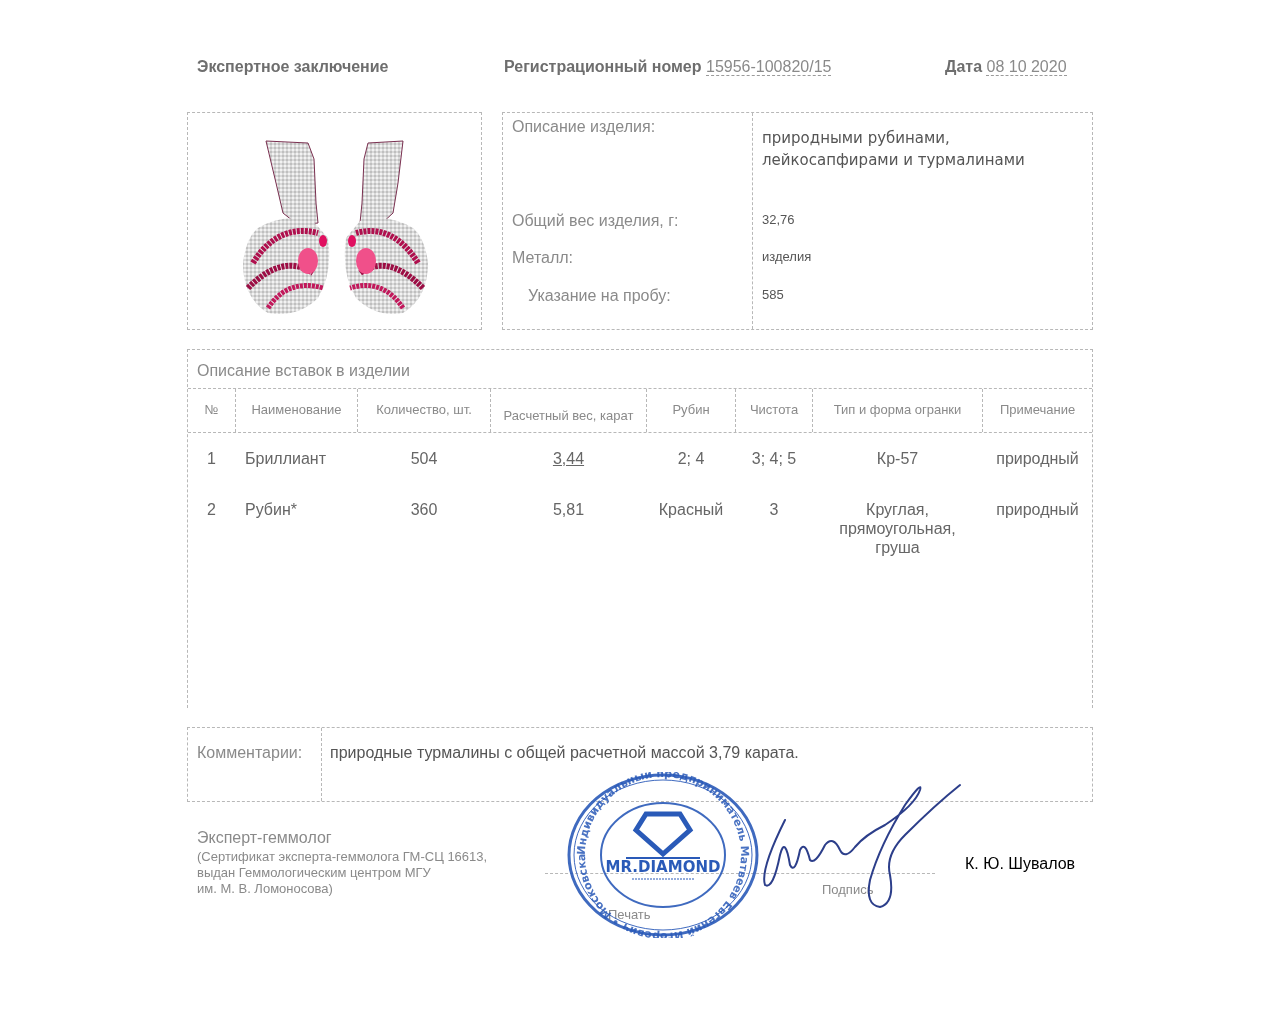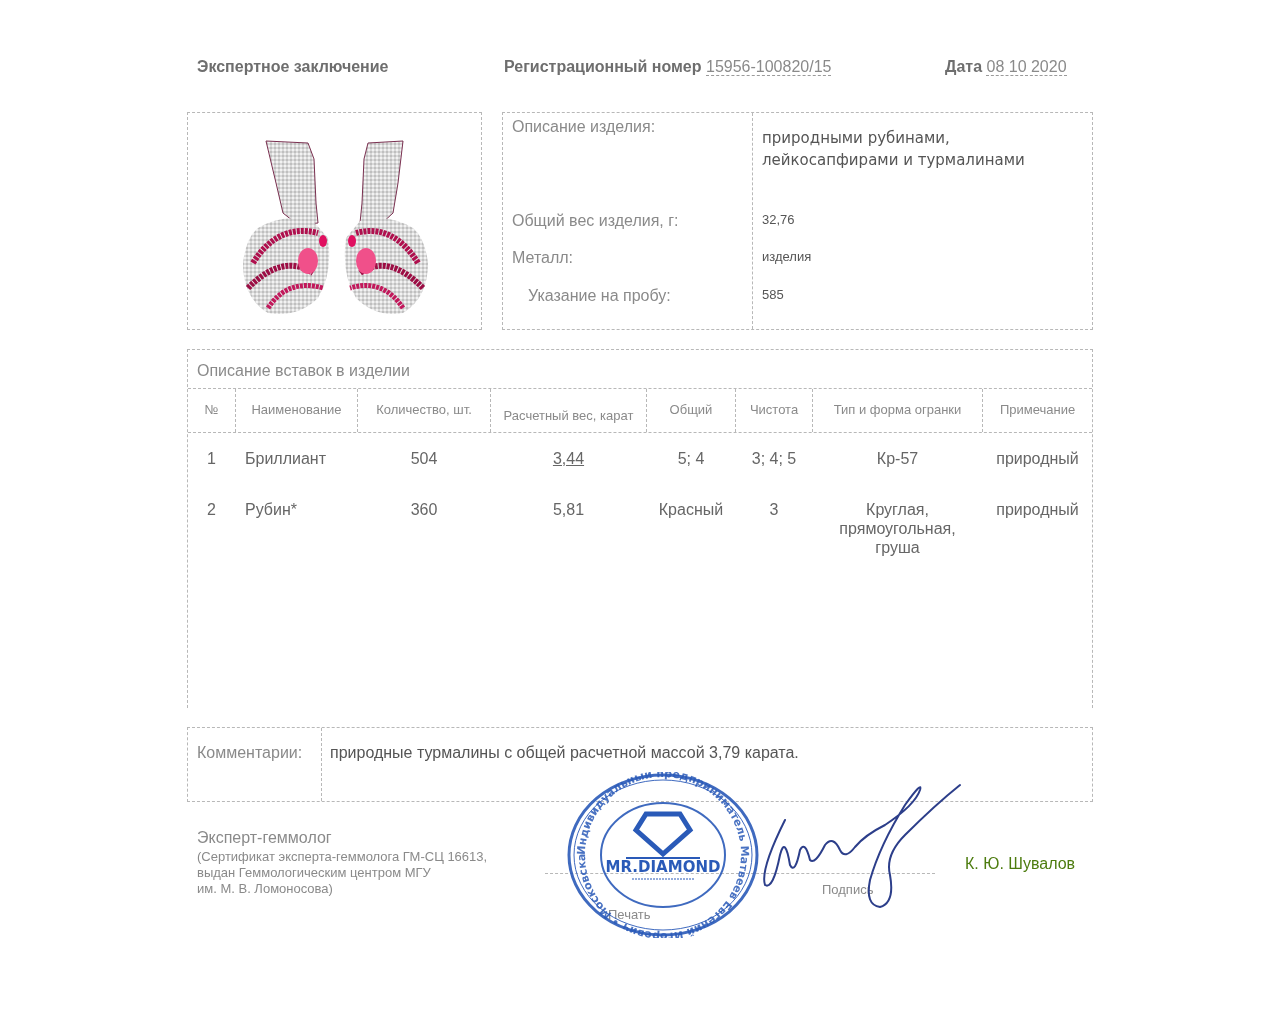--- a/index.html
+++ b/index.html
@@ -87,31 +87,31 @@
 <div class="vline" style="left:490px;top:389px;height:43px;"></div>
 <div class="vline" style="left:646px;top:389px;height:43px;"></div>
 <div class="vline" style="left:735px;top:389px;height:43px;"></div>
 <div class="vline" style="left:812px;top:389px;height:43px;"></div>
 <div class="vline" style="left:982px;top:389px;height:43px;"></div>
 
 <div class="abs th" style="left:188px;top:396px;width:47px;height:28px;">№</div>
 <div class="abs th" style="left:236px;top:396px;width:121px;height:28px;">Наименование</div>
 <div class="abs th" style="left:358px;top:396px;width:132px;height:28px;">Количество, шт.</div>
 <div class="abs th" style="left:491px;top:402px;width:155px;height:28px;">Расчетный вес, карат</div>
-<div class="abs th" style="left:647px;top:396px;width:88px;height:28px;">Общий</div>
+<div class="abs th" style="left:647px;top:396px;width:88px;height:28px;">Рубин</div>
 <div class="abs th" style="left:736px;top:396px;width:76px;height:28px;">Чистота</div>
 <div class="abs th" style="left:813px;top:396px;width:169px;height:28px;">Тип и форма огранки</div>
 <div class="abs th" style="left:983px;top:396px;width:109px;height:28px;">Примечание</div>
 
 <div>
   <div class="abs td" style="left:188px;top:449px;width:47px;">1</div>
   <div class="abs td" style="left:245px;top:449px;text-align:left;">Бриллиант</div>
   <div class="abs td" style="left:358px;top:449px;width:132px;">504</div>
   <div class="abs td" style="left:491px;top:449px;width:155px;text-decoration:underline;">3,44</div>
-  <div class="abs td" style="left:647px;top:449px;width:88px;">5; 4</div>
+  <div class="abs td" style="left:647px;top:449px;width:88px;">2; 4</div>
   <div class="abs td" style="left:736px;top:449px;width:76px;">3; 4; 5</div>
   <div class="abs td" style="left:813px;top:449px;width:169px;">Кр-57</div>
   <div class="abs td" style="left:983px;top:449px;width:109px;">природный</div>
 </div>
 
 <div>
   <div class="abs td" style="left:188px;top:500px;width:47px;">2</div>
   <div class="abs td" style="left:245px;top:500px;text-align:left;">Рубин*</div>
   <div class="abs td" style="left:358px;top:500px;width:132px;">360</div>
   <div class="abs td" style="left:491px;top:500px;width:155px;">5,81</div>
@@ -130,21 +130,21 @@
 
 <div class="abs" style="left:197px;top:829px;font-size:16px;color:#8a8a8a;">Эксперт-геммолог</div>
 <div class="abs" style="left:197px;top:849px;font-size:13px;color:#8a8a8a;line-height:16px;">
   <div>(Сертификат эксперта-геммолога ГМ-СЦ 16613,</div>
   <div>выдан Геммологическим центром МГУ</div>
   <div>им. М. В. Ломоносова)</div>
 </div>
 <div class="hline" style="left:545px;top:873px;width:390px;"></div>
 <div class="abs" style="left:608px;top:882px;font-size:13px;color:#8a8a8a;margin-top:25px;">Печать</div>
 <div class="abs" style="left:822px;top:882px;font-size:13px;color:#8a8a8a;">Подпись</div>
-<div class="abs" style="left:965px;top:855px;font-size:16px;color:#4d7c0f;">К. Ю. Шувалов</div>
+<div class="abs" style="left:965px;top:855px;font-size:16px;color:#000000;">К. Ю. Шувалов</div>
 
 <div class="abs" style="left:566px;top:772px;width:194px;height:166px;">
   <svg width="194" height="166" viewBox="0 0 194 166">
     <defs>
       <path id="ringPath" d="M97,83 m-78,0 a78,78 0 1,1 156,0 a78,78 0 1,1 -156,0"></path>
     </defs>
     <ellipse cx="97" cy="83" rx="94" ry="80" fill="none" stroke="#2a5ab8" stroke-width="3" opacity="0.9"></ellipse>
     <ellipse cx="97" cy="83" rx="89" ry="75" fill="none" stroke="#2a5ab8" stroke-width="1" opacity="0.9"></ellipse>
     <ellipse cx="97" cy="83" rx="62" ry="52" fill="none" stroke="#2a5ab8" stroke-width="2" opacity="0.9"></ellipse>
     <text font-size="11" font-weight="bold" fill="#2a5ab8" font-family="DejaVu Sans, sans-serif" opacity="0.85">

